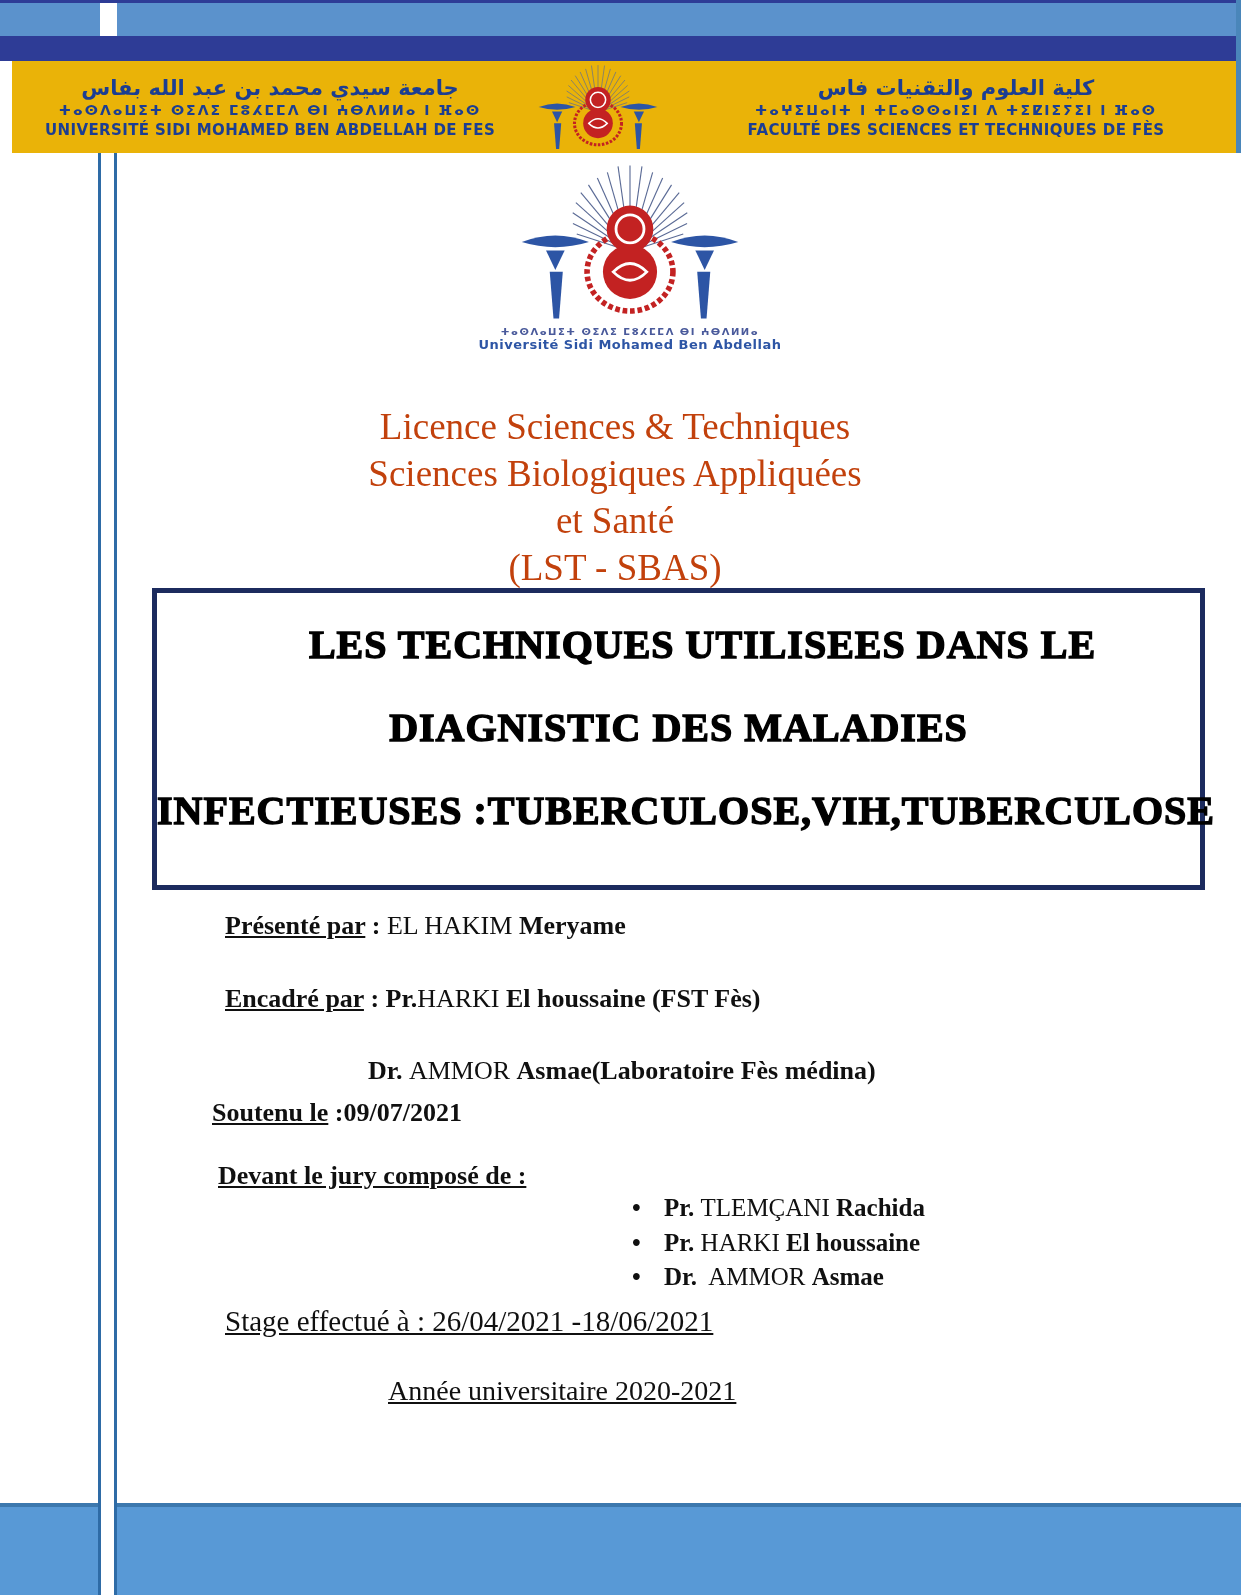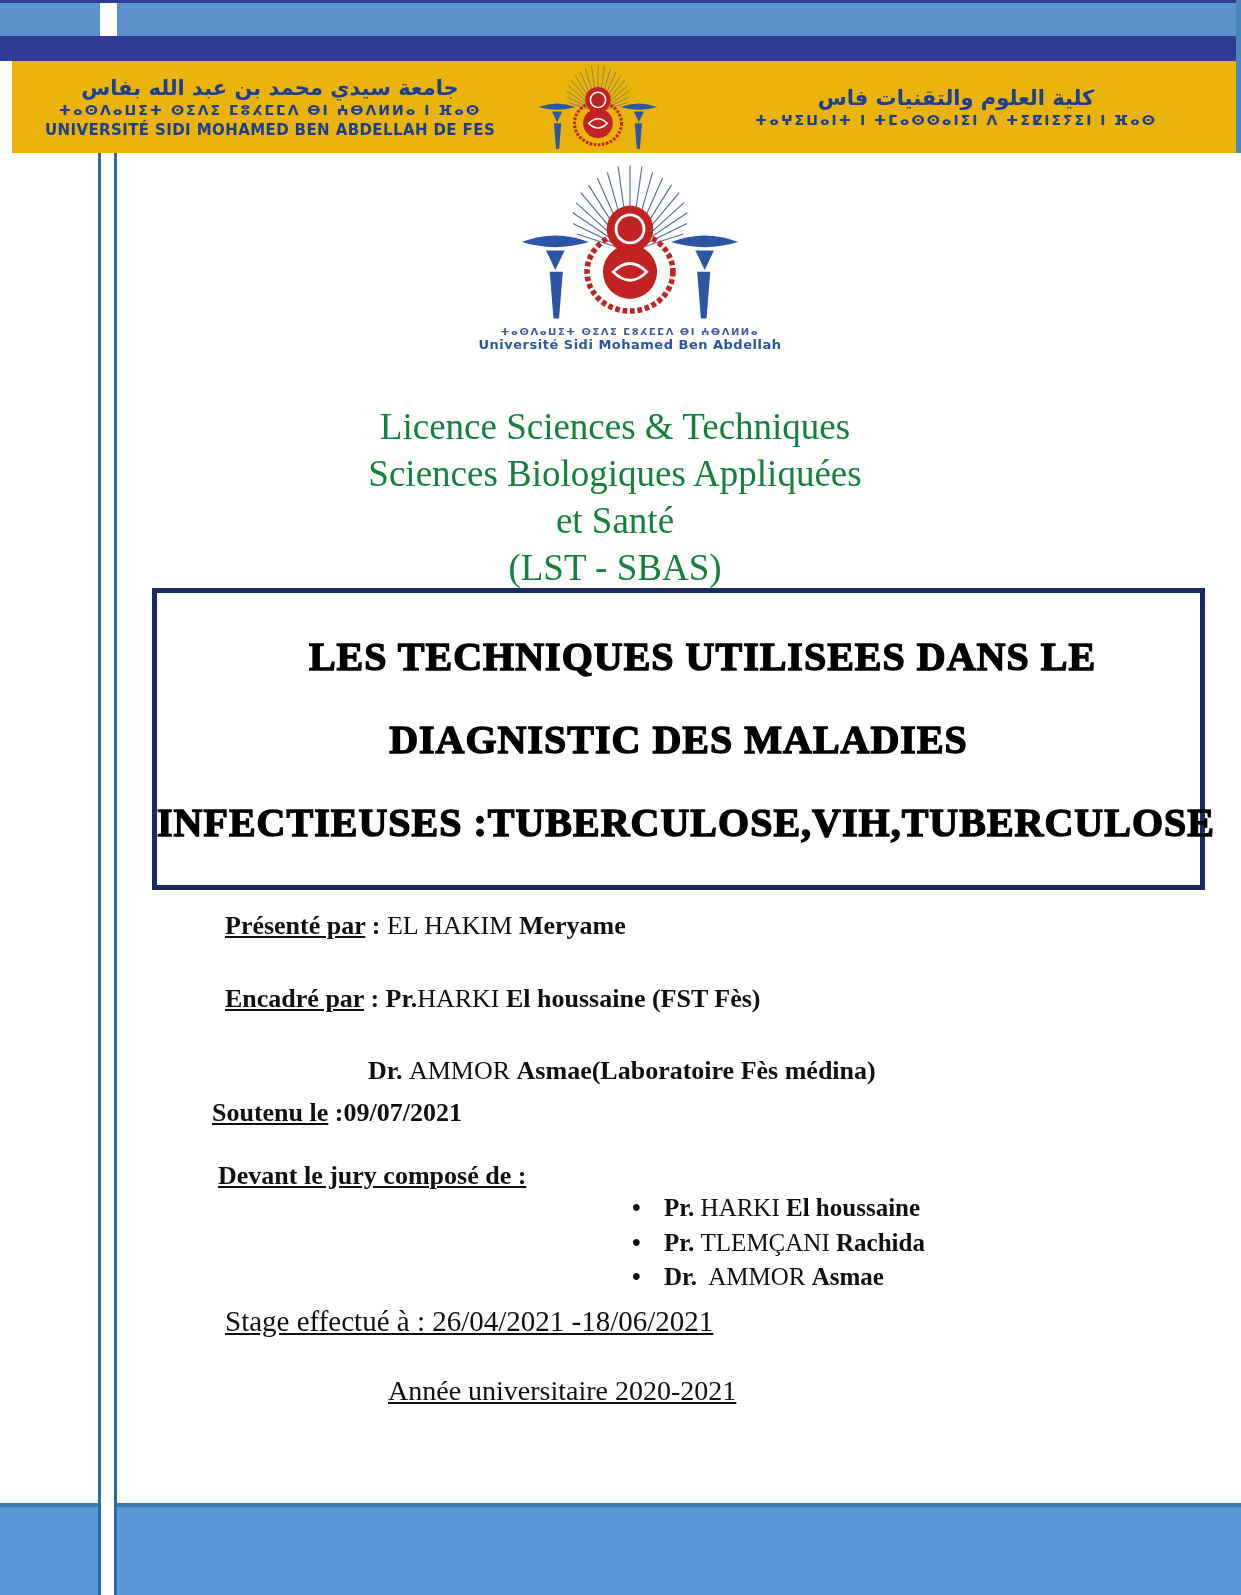--- a/index.html
+++ b/index.html
@@ -30,27 +30,27 @@
 
   
   .page{position:absolute;left:0;top:153px;width:1241px;height:1047px;background:#ffffff;}
 
   .emblem-block{position:absolute;left:470px;top:5px;width:320px;text-align:center;}
   .emblem-tifinagh{font-family:"DejaVu Sans",sans-serif;font-size:10px;font-weight:bold;
                    color:#4a5a9b;letter-spacing:1.5px;margin-top:-4px;}
   .emblem-caption{font-family:"DejaVu Sans",sans-serif;font-size:13px;font-weight:bold;color:#2d55a5;letter-spacing:.5px;}
 
   .program{position:absolute;left:0;top:250px;width:1230px;text-align:center;
-           font-size:37px;line-height:47px;color:#15803d;}
+           font-size:37px;line-height:47px;color:#c2410c;}
 
   .title-box{position:absolute;left:152px;top:435px;width:1043px;height:292px;
              border:5px solid #1c2b5e;background:#ffffff;text-align:center;}
   .title-line{font-family:"Liberation Serif",serif;font-weight:700;font-size:40px;
               letter-spacing:1px;color:#000;-webkit-text-stroke:1.4px #000;white-space:nowrap;}
-  .tl1{margin-top:40px;padding-left:48px;}
+  .tl1{margin-top:28px;padding-left:48px;}
   .tl2{margin-top:36px;}
   .tl3{margin-top:36px;}
 
   .detail{position:absolute;font-size:26px;white-space:nowrap;}
   .seg{white-space:pre;}
   .b{font-weight:bold;}
   .u{text-decoration:underline;}
   .d-presente{left:225px;top:758px;}
   .d-encadre{left:225px;top:831px;}
   .d-encadre2{left:368px;top:903px;}
@@ -123,20 +123,21 @@
       <div class="french-head">UNIVERSITÉ SIDI MOHAMED BEN ABDELLAH DE FES</div>
     </div>
     <div class="band-logo">
       <svg width="160" height="92">
           <use href="#emblem"></use>
         </svg>
     </div>
     <div class="band-right">
       <div class="arabic">كلية العلوم والتقنيات فاس</div>
       <div class="tifinagh">ⵜⴰⵖⵉⵡⴰⵏⵜ ⵏ ⵜⵎⴰⵙⵙⴰⵏⵉⵏ ⴷ ⵜⵉⵇⵏⵉⵢⵉⵏ ⵏ ⴼⴰⵙ</div>
+      <div class="french-head">FACULTÉ DES SCIENCES ET TECHNIQUES DE FÈS</div>
     </div>
   </div>
   <div class="edge-right"></div>
 
   <div class="page">
 
     <div class="emblem-block">
       <svg width="300" height="168">
           <use href="#emblem"></use>
         </svg>
@@ -172,24 +173,24 @@
     <div class="detail d-soutenu">
       <span class="seg b u">Soutenu le</span><span class="seg b"> :09/07/2021</span>
     </div>
 
     <div class="detail d-jurylabel">
       <span class="seg u">Devant le jury composé de :</span>
     </div>
 
     <div class="jury-list">
       <div class="jury-row">
-        <span class="bullet">•</span><span class="seg b">Pr. </span><span class="seg">HARKI </span><span class="seg b">El houssaine</span>
+        <span class="bullet">•</span><span class="seg b">Pr. </span><span class="seg">TLEMÇANI </span><span class="seg b">Rachida</span>
       </div>
       <div class="jury-row">
-        <span class="bullet">•</span><span class="seg b">Pr. </span><span class="seg">TLEMÇANI </span><span class="seg b">Rachida</span>
+        <span class="bullet">•</span><span class="seg b">Pr. </span><span class="seg">HARKI </span><span class="seg b">El houssaine</span>
       </div>
       <div class="jury-row">
         <span class="bullet">•</span><span class="seg b">Dr. </span><span class="seg"> AMMOR </span><span class="seg b">Asmae</span>
       </div>
     </div>
 
     <div class="detail d-stage">
       <span class="seg u">Stage effectué à : 26/04/2021 -18/06/2021</span>
     </div>
 

